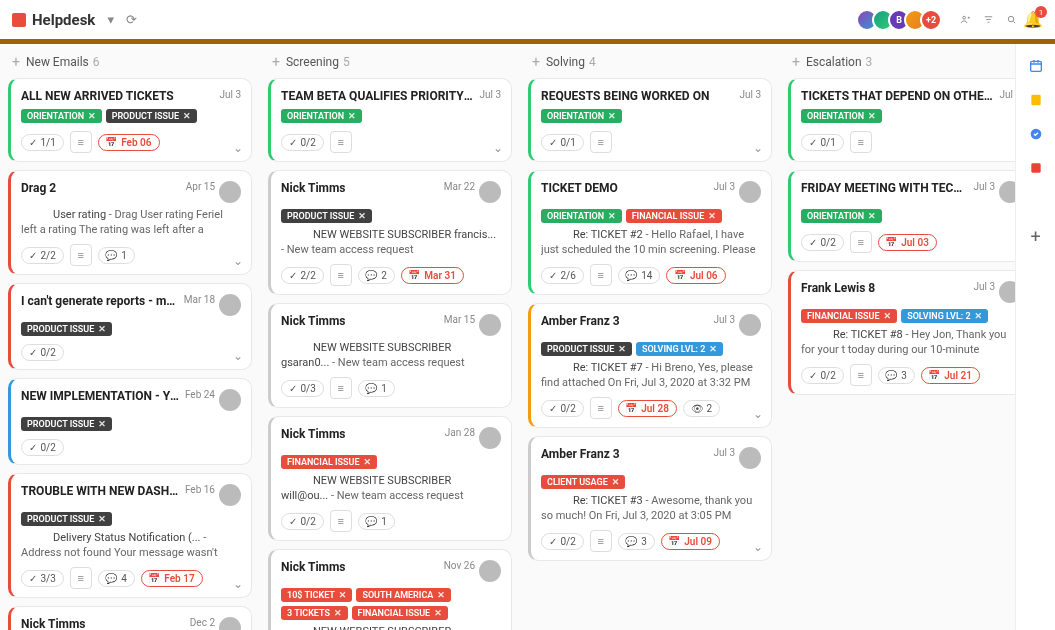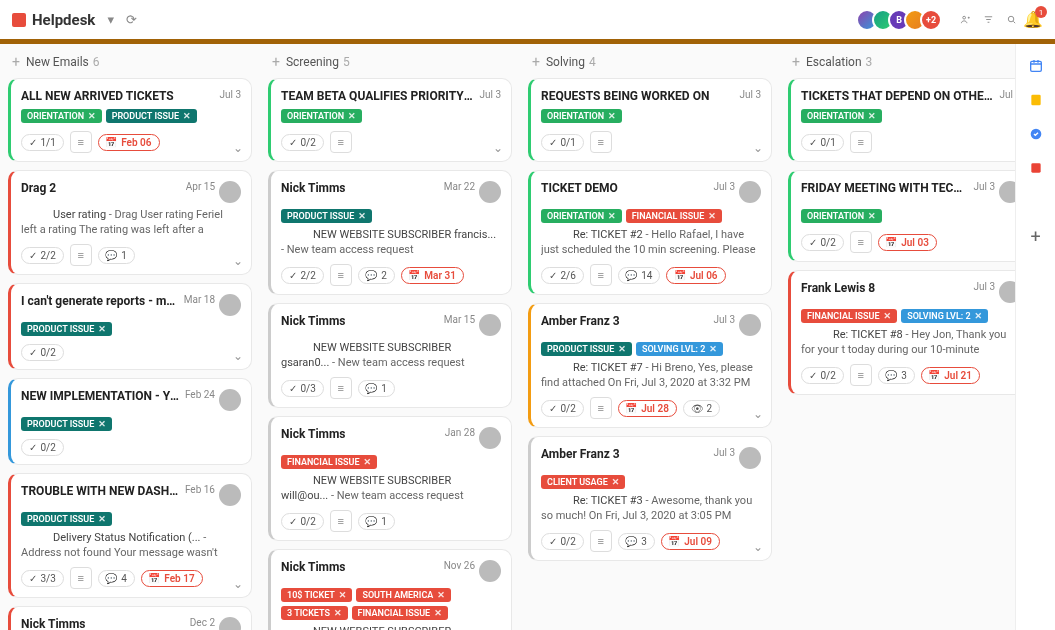--- a/index.html
+++ b/index.html
@@ -34,21 +34,21 @@
   .bl-grey { border-left-color:#ccc; }
   .card-inner { padding: 10px 10px 8px; }
   .ct-row { display:flex; align-items:flex-start; }
   .ct-title { font-weight:700; font-size:12px; color:#222; flex:1; overflow:hidden; text-overflow:ellipsis; white-space:nowrap; }
   .ct-date { font-size:10px; color:#888; margin-left:4px; white-space:nowrap; }
   .ct-av { width:22px; height:22px; border-radius:50%; margin-left:4px; background:#bbb; display:flex;align-items:center;justify-content:center;font-size:9px;color:#fff;flex-shrink:0; }
   .tags { display:flex; flex-wrap:wrap; margin-top:6px; gap:4px; }
   .tag { display:inline-flex; align-items:center; font-size:9px; font-weight:600; padding:2px 6px; border-radius:3px; color:#fff; }
   .tag .x { margin-left:4px; opacity:.85; cursor:pointer; }
   .tg-green { background:#27ae60; }
-  .tg-orange { background:#0f766e; }
+  .tg-orange { background:#404040; }
   .tg-red { background:#e74c3c; }
   .tg-blue { background:#3498db; }
   .body-txt { font-size:11px; color:#666; margin-top:5px; line-height:1.35; max-height: 28px; overflow:hidden; }
   .body-txt b { font-weight:400; color:#444;margin-left:32px; }
   .ft { display:flex; align-items:center; gap:6px; margin-top:8px; flex-wrap:wrap; }
   .pill { border:1px solid #ddd; border-radius:12px; padding:2px 7px; font-size:10px; color:#555; display:inline-flex; align-items:center; gap:3px; }
   .pill-date { border:1px solid #e74c3c; color:#e74c3c; font-weight:600; }
   .pill svg, .hdr-ic svg { width:11px; height:11px; display:block; }
   .sq { border:1px solid #ddd; border-radius:4px; width:22px; height:22px; display:inline-flex; align-items:center; justify-content:center; color:#888; font-size:11px; }
   .chev { position:absolute; bottom:6px; right:8px; color:#999; font-size:12px; cursor:pointer; }

